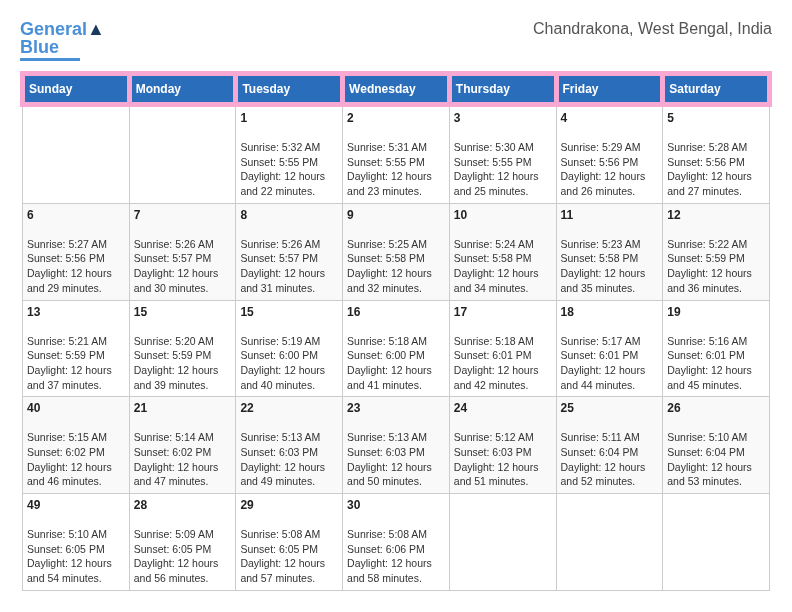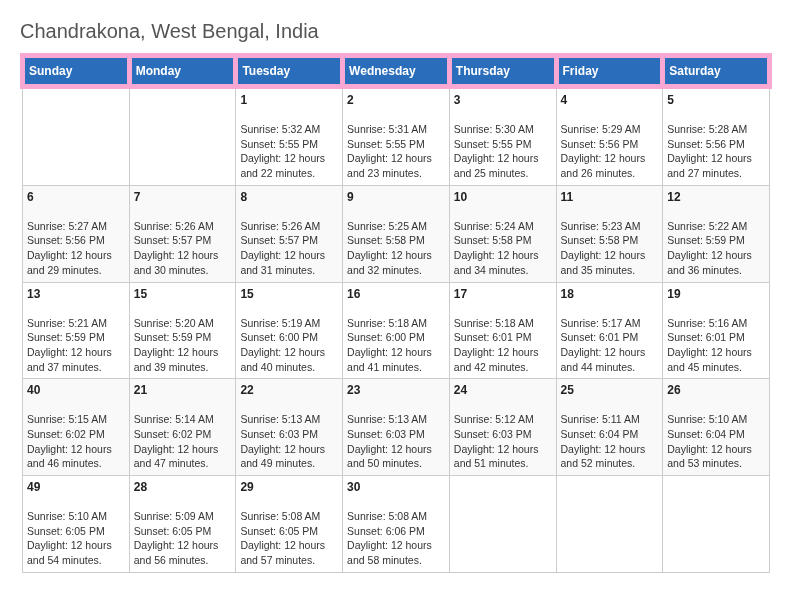--- a/index.html
+++ b/index.html
@@ -38,21 +38,21 @@
     }
     .title-area {
       text-align: right;
     }
     .month-title {
       font-size: 36px;
       font-weight: bold;
       color: #1a3a5c;
     }
     .subtitle {
-      font-size: 20px;
+      font-size: 16px;
       color: #555;
     }
     .calendar {
       width: 100%;
       border-collapse: collapse;
       font-size: 11px;
     }
     .calendar thead tr th {
       background: #2a6ebb;
       color: #fff;
@@ -86,20 +86,27 @@
       margin-top: 15px;
     }
     .empty-cell {
       background: #f5f5f5;
     }
   </style>
 </head>
 <body>
 
 <div class="header-area">
+  <div class="logo">
+    <div class="logo-text">
+      <span>General</span>▲
+    </div>
+    <div style="color:#4a90d9; font-size:18px; font-weight:bold; line-height:1;">Blue</div>
+    <div class="logo-underline"></div>
+  </div>
   <div class="title-area">
     <div class="subtitle">Chandrakona, West Bengal, India</div>
   </div>
 </div>
 
 <table class="calendar">
   <thead>
     <tr>
     <th>Sunday</th>
         <th>Monday</th>

